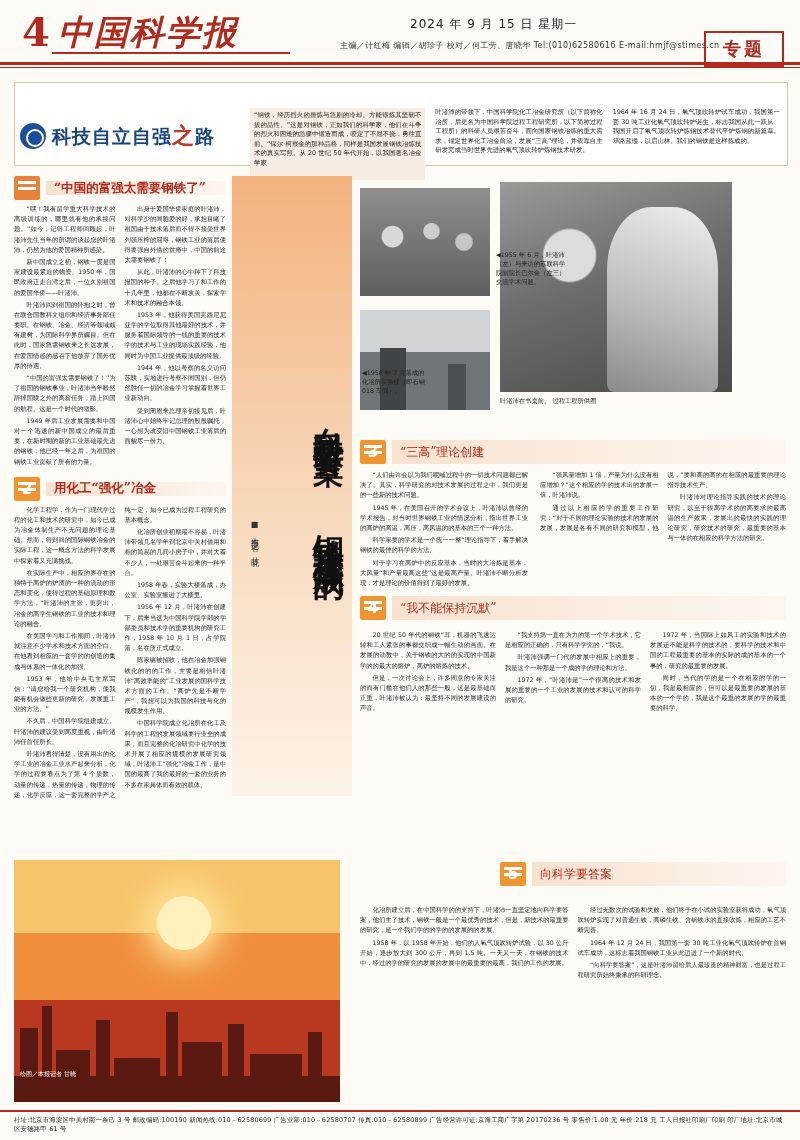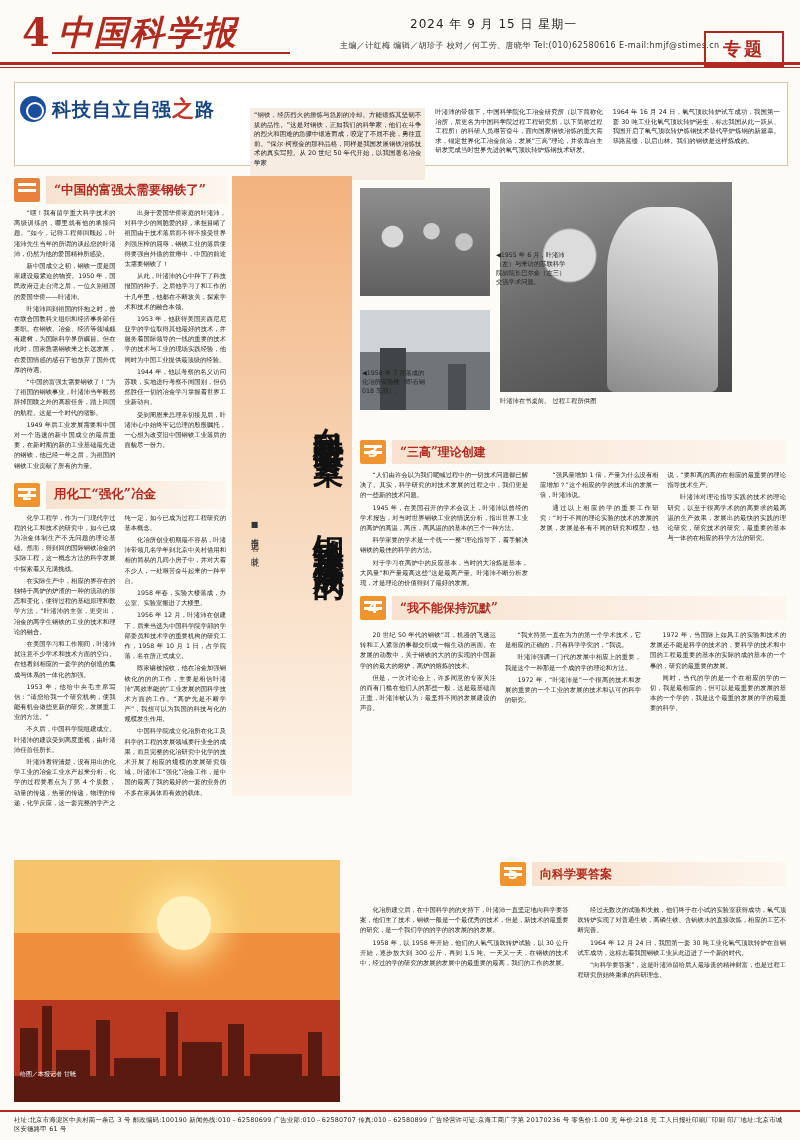--- a/index.html
+++ b/index.html
@@ -21,36 +21,36 @@
   .mast-rule{position:absolute;left:52px;top:52px;width:238px;height:2px;background:#b02a1f;}
   .mast-date{position:absolute;left:410px;top:16px;font-size:12px;color:#222;letter-spacing:1px;}
   .mast-credit{position:absolute;left:340px;top:40px;font-size:8px;color:#333;letter-spacing:.4px;}
   .section-badge{position:absolute;right:16px;top:14px;width:76px;height:32px;border:2px solid #b02a1f;
     color:#b02a1f;font-size:18px;font-weight:700;display:flex;align-items:center;justify-content:center;letter-spacing:3px;margin-top:17px;}
   .mast-bottom-rule{position:absolute;left:0;top:62px;width:800px;height:3px;background:#b02a1f;}
   .mast-bottom-rule2{position:absolute;left:0;top:67px;width:800px;height:1px;background:#b02a1f;}
 
   
   .banner{position:absolute;left:14px;top:82px;width:772px;height:82px;border:1px solid #d8c4a8;background:#fff;}
-  .logo-wrap{position:absolute;left:20px;top:81px;width:215px;height:56px;display:flex;align-items:center;gap:6px;}
+  .logo-wrap{position:absolute;left:20px;top:108px;width:215px;height:56px;display:flex;align-items:center;gap:6px;}
   .logo-circle{width:26px;height:26px;border-radius:50%;background:#1b4e9b;position:relative;flex:0 0 auto;}
   .logo-circle:after{content:"";position:absolute;left:6px;top:6px;width:14px;height:14px;border:2px solid #fff;border-radius:50%;}
   .logo-text{font-size:19px;font-weight:700;color:#16447f;font-family:"DejaVu Serif","Liberation Serif",serif;letter-spacing:1px;}
   .logo-red{color:#c0392b;font-size:22px;}
   .banner-cols{position:absolute;left:250px;top:88px;width:530px;height:72px;display:flex;gap:10px;margin-top:20px;}
   .banner-col{flex:1;font-size:6.4px;line-height:1.5;color:#222;text-align:justify;}
   .banner-col.c1{background:#f6ece2;padding:3px 4px;}
 
   
   .col-left{position:absolute;left:14px;top:176px;width:212px;}
   .art-head{display:flex;align-items:center;gap:6px;margin-bottom:4px;}
   .art-icon{width:26px;height:24px;background:#e8823a;position:relative;border-radius:2px;flex:0 0 auto;}
   .art-icon:before{content:"";position:absolute;left:4px;top:5px;width:18px;height:3px;background:#fff;box-shadow:0 6px 0 #fff,0 -0px 0 #fff;}
   .art-icon.num{background:#f0942f;color:#fff;font-size:15px;font-weight:700;display:flex;align-items:center;justify-content:center;}
-  .art-title-bar{flex:1;background:linear-gradient(to right,#f7e2cf,#fdf6ef);height:28px;display:flex;align-items:center;
+  .art-title-bar{flex:1;background:linear-gradient(to right,#f7e2cf,#fdf6ef);height:14px;display:flex;align-items:center;
     padding-left:8px;font-size:12.5px;font-weight:700;color:#b02a1f;font-family:"DejaVu Serif","Liberation Serif",serif;}
   .body-text{font-size:6.3px;line-height:1.62;color:#1c1c1c;text-align:justify;column-count:2;column-gap:9px;}
   .body-text p{margin:0 0 2px 0;text-indent:2em;}
 
   
   .center-head{position:absolute;left:232px;top:176px;width:120px;height:620px;
     background:linear-gradient(to bottom,#f3b27e,#f7d9bd 55%,#fdf3e8);}
   .vhead{position:absolute;left:238px;top:196px;width:110px;text-align:center;
     writing-mode:vertical-rl;text-orientation:upright;
     font-family:"DejaVu Serif","Liberation Serif",serif;font-weight:700;color:#111;
@@ -80,21 +80,21 @@
   .p3{background:linear-gradient(180deg,#cfd3d6 0 42%,#6f7578 42% 100%);}
   .p3:after{content:"";position:absolute;left:20px;bottom:0;width:26px;height:62px;background:#3f4446;}
   .p3:before{content:"";position:absolute;right:24px;bottom:0;width:18px;height:46px;background:#4b5052;}
   .p1 .fig{position:absolute;right:6%;bottom:0;width:48%;height:88%;background:linear-gradient(200deg,#efefef,#b8b8b8 60%,#8a8a8a);border-radius:40% 40% 6% 6%/34% 34% 4% 4%;}
 
   
   .col-mid{position:absolute;left:360px;top:470px;width:168px;}
   .col-right{position:absolute;left:540px;top:470px;width:246px;}
   .sec-head{display:flex;align-items:center;gap:6px;margin-bottom:4px;}
   .sec-title{flex:1;background:linear-gradient(to right,#f7e2cf,#fdf6ef);height:24px;display:flex;align-items:center;
-    padding-left:8px;font-size:12px;font-weight:700;color:#b02a1f;font-family:"DejaVu Serif","Liberation Serif",serif;}
+    padding-left:8px;font-size:12px;font-weight:400;color:#b02a1f;font-family:"DejaVu Serif","Liberation Serif",serif;}
 
   .lower{position:absolute;left:360px;top:905px;width:426px;}
   .lower .body-text{column-count:2;}
 
   .sec5{position:absolute;left:500px;top:862px;width:286px;}
 
   
   .illus{position:absolute;left:14px;top:860px;width:326px;height:242px;overflow:hidden;
     background:linear-gradient(180deg,#f6c56b 0 30%,#ef8f3c 30% 58%,#b8391f 58% 100%);}
   .sun{position:absolute;left:52%;top:26%;width:54px;height:54px;border-radius:50%;background:#fff0bf;

